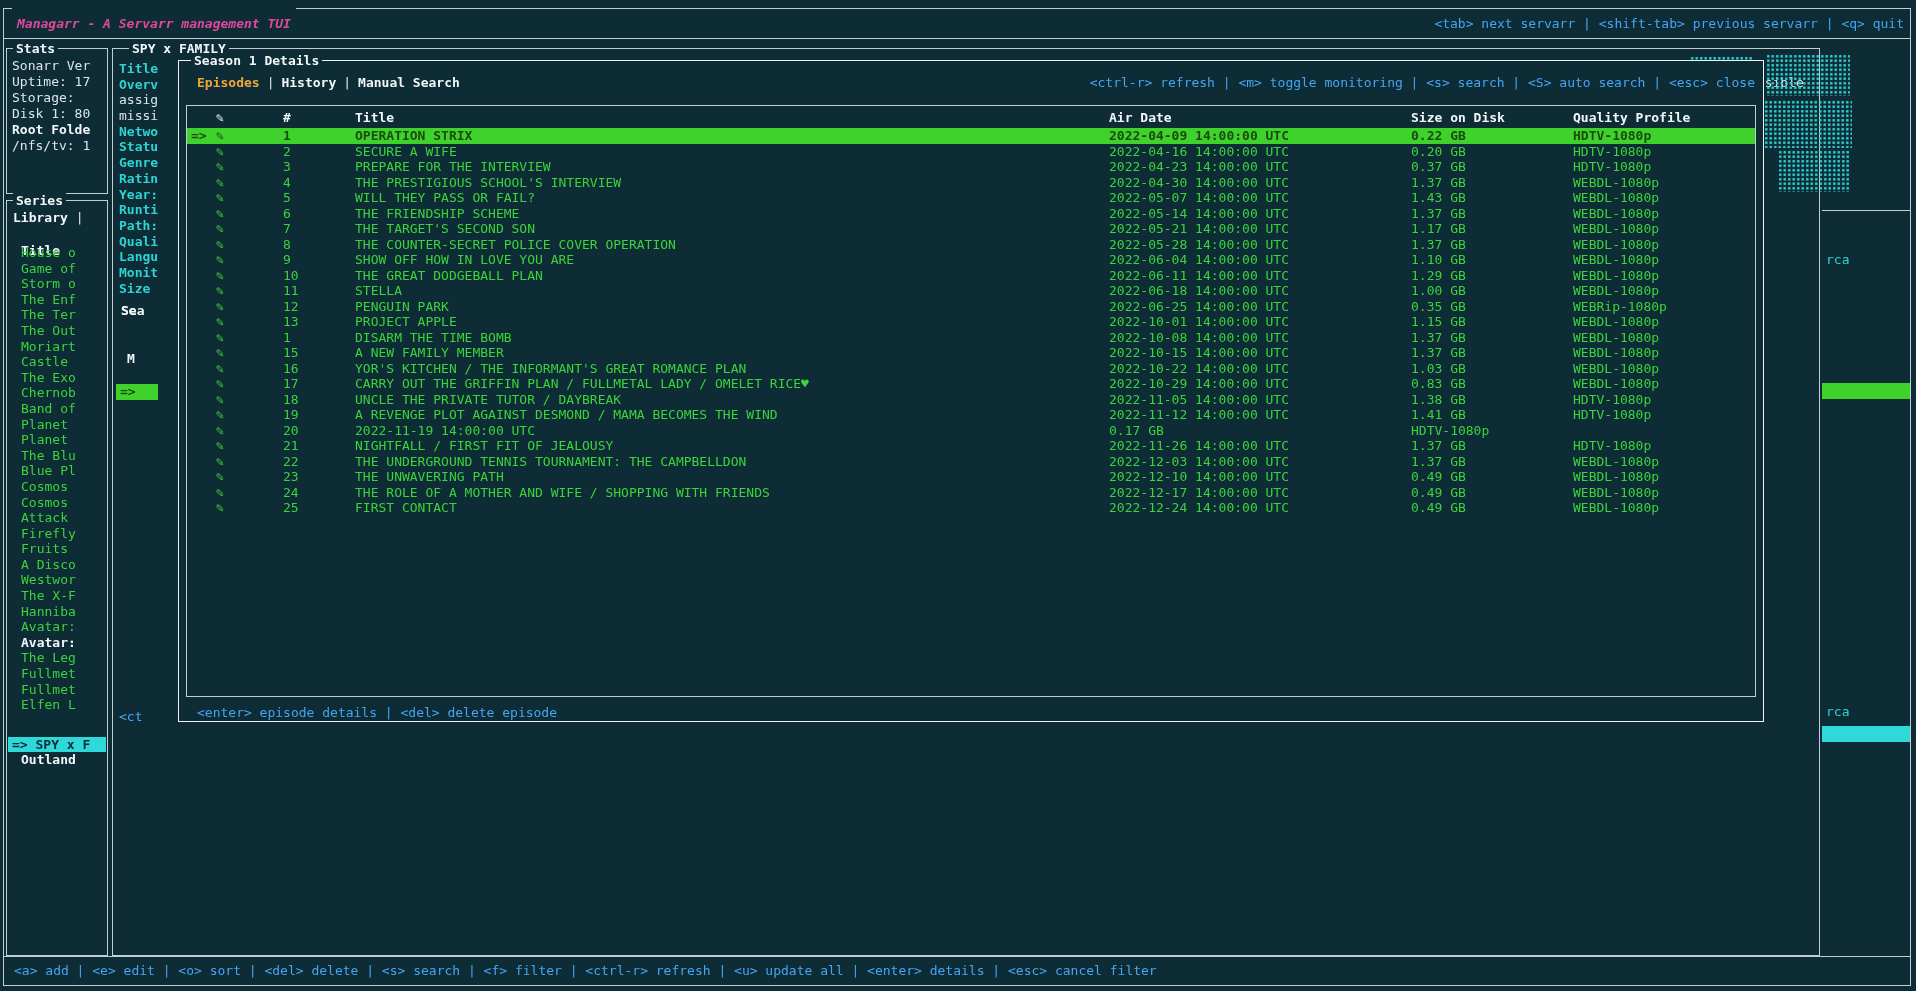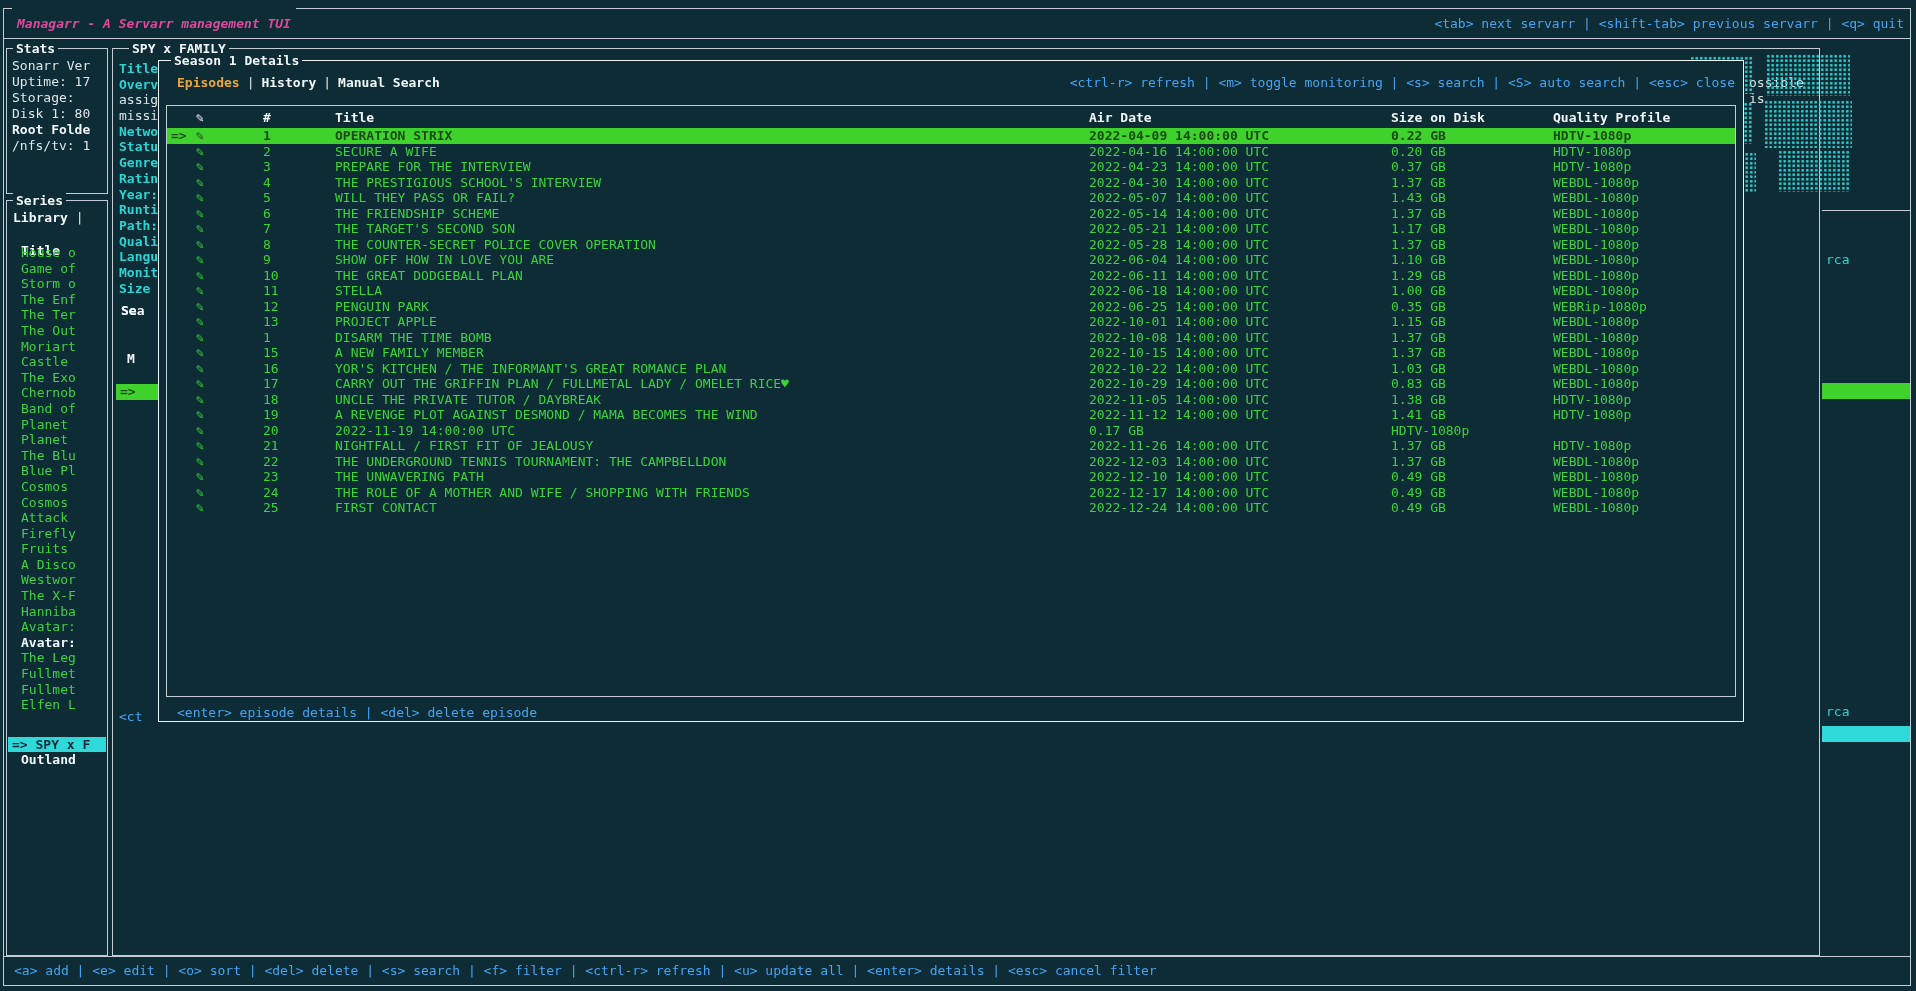--- a/index.html
+++ b/index.html
@@ -8,21 +8,21 @@
     position:relative; width:1916px; height:991px; overflow:hidden;
     background:var(--bg,#0d2c35);
     font-family:"DejaVu Sans Mono","Liberation Mono",monospace;
     font-size:13px; color:var(--fg,#dde6ea);
   }
   .abs { position:absolute; white-space:nowrap; }
   .frame { position:absolute; left:3px; top:8px; width:1908px; height:978px;
            border:1px solid var(--border,#c3ced4); pointer-events:none; }
   .hline { position:absolute; border-top:1px solid var(--border,#c3ced4); height:0; }
   .panel { position:absolute; border:1px solid var(--border,#c3ced4); background:var(--bg,#0d2c35); }
-  .panel.bright { border-color:var(--border-bright,#eef3f6); }
+  .panel.bright { border-color:var(--border-bright,#eef3f6);margin-left:20px; }
   .panel-title { position:absolute; top:-8px; background:var(--bg,#0d2c35); padding:0 3px;
                  font-weight:bold; color:var(--fg-bright,#f2f7f9); white-space:nowrap; }
   .keys { color:var(--blue,#47a4f1); white-space:nowrap; }
   .bold { font-weight:bold; color:var(--fg-bright,#f2f7f9); }
 
   .app-title { position:absolute; left:12px; top:0; height:16px; line-height:16px;
                background:var(--bg,#0d2c35); padding:16px 5px; color:var(--magenta,#e0489c);
                font-weight:bold; font-style:italic; z-index:3; }
   .topbar { position:absolute; left:12px; top:15px; height:18px; line-height:18px; display:flex; gap:26px;font-family:Liberation Mono, monospace; }
   .tab { font-weight:bold; color:var(--fg-bright,#f2f7f9); }

